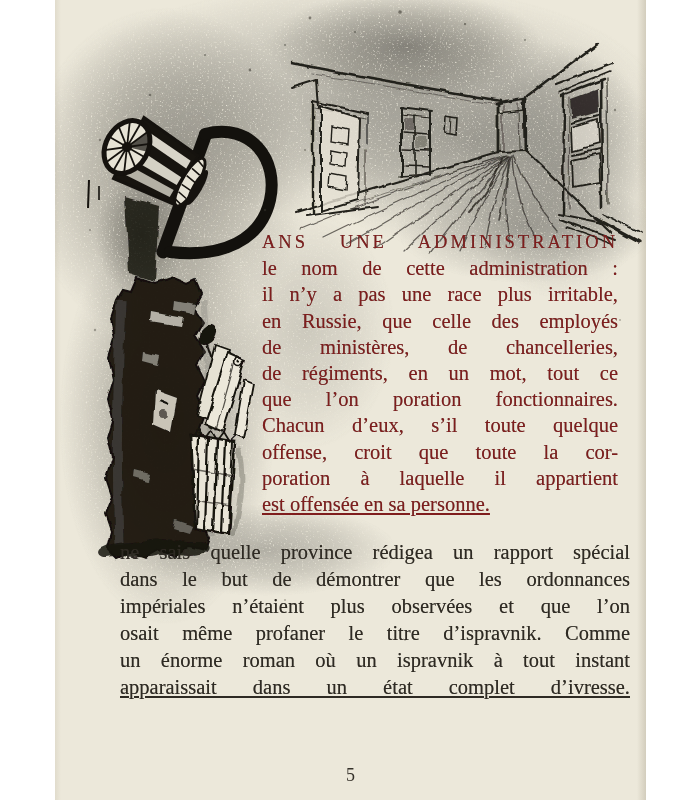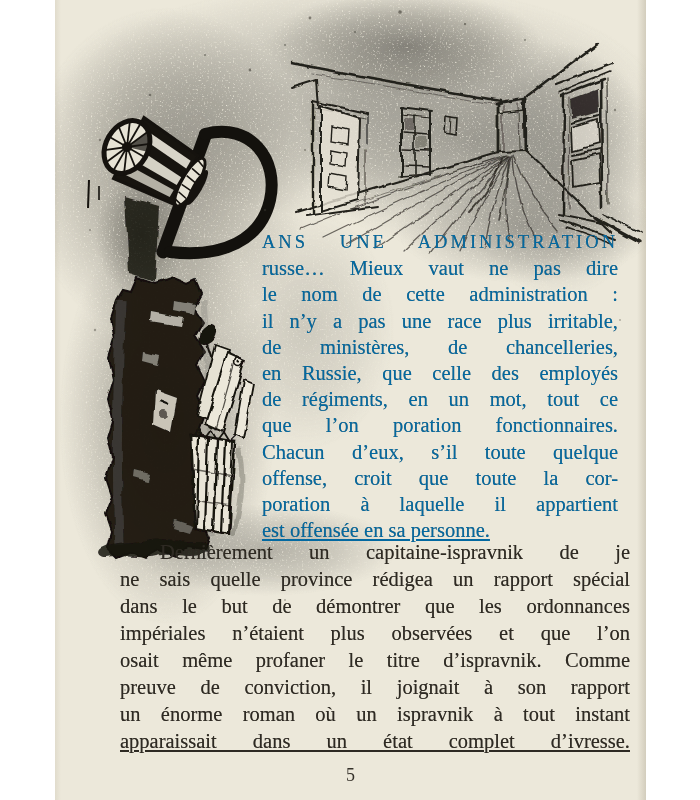--- a/index.html
+++ b/index.html
@@ -19,21 +19,21 @@
   }
   .page::after{
     content:"";position:absolute;inset:0;pointer-events:none;
     background:
       linear-gradient(270deg, rgba(120,108,84,.22), rgba(120,108,84,0) 9px),
       linear-gradient(90deg, rgba(120,108,84,.10), rgba(120,108,84,0) 6px);
   }
   .illo{position:absolute;left:0;top:0;display:block;}
   .textcol{position:absolute;left:207px;top:229px;width:356px;z-index:3;}
   .textcol .ln{
-    height:26.2px;line-height:26.2px;font-size:20.5px;color:#0369a1;
+    height:26.2px;line-height:26.2px;font-size:20.5px;color:#7f1d1d;
     text-align:justify;text-align-last:justify;white-space:nowrap;
     text-shadow:0 0 .5px rgba(46,42,35,.55);
   }
   .textcol .caps{font-size:18.5px;letter-spacing:3px;}
   .ln.endpara{text-align-last:left;text-decoration:underline;}
   .wide{position:absolute;left:65px;top:539px;width:510px;z-index:3;}
   .wide .ln{
     height:27px;line-height:27px;font-size:20.5px;color:#2e2a23;
     text-align:justify;text-align-last:justify;white-space:nowrap;
     text-shadow:0 0 .5px rgba(46,42,35,.55);
@@ -259,38 +259,35 @@
         <circle cx="565" cy="320" r="1" fill-opacity=".35"></circle>
       <circle cx="40" cy="330" r="1.2" fill-opacity=".4"></circle>
         <circle cx="230" cy="600" r="1" fill-opacity=".35"></circle>
       <circle cx="70" cy="690" r="1" fill-opacity=".3"></circle>
         <circle cx="350" cy="640" r="0.9" fill-opacity=".3"></circle>
     </g>
   </svg>
 
   <div class="textcol">
     <div class="ln caps">ANS UNE ADMINISTRATION</div>
-    <div class="ln">russe… Mieux vaut ne pas dire</div>
     <div class="ln">le nom de cette administration :</div>
     <div class="ln">il n’y a pas une race plus irritable,</div>
+    <div class="ln">en Russie, que celle des employés</div>
     <div class="ln">de ministères, de chancelleries,</div>
-    <div class="ln">en Russie, que celle des employés</div>
     <div class="ln">de régiments, en un mot, tout ce</div>
     <div class="ln">que l’on poration fonctionnaires.</div>
     <div class="ln">Chacun d’eux, s’il toute quelque</div>
     <div class="ln">offense, croit que toute la cor-</div>
     <div class="ln">poration à laquelle il appartient</div>
     <div class="ln endpara">est offensée en sa personne.</div>
   </div>
 
   <div class="wide">
-    <div class="ln indent">Dernièrement un capitaine-ispravnik de je</div>
     <div class="ln">ne sais quelle province rédigea un rapport spécial</div>
     <div class="ln">dans le but de démontrer que les ordonnances</div>
     <div class="ln">impériales n’étaient plus observées et que l’on</div>
     <div class="ln">osait même profaner le titre d’ispravnik. Comme</div>
-    <div class="ln">preuve de conviction, il joignait à son rapport</div>
     <div class="ln">un énorme roman où un ispravnik à tout instant</div>
     <div class="ln endpara">apparaissait dans un état complet d’ivresse.</div>
   </div>
 
   <div class="folio">5</div>
 </div>
 
 </body></html>

